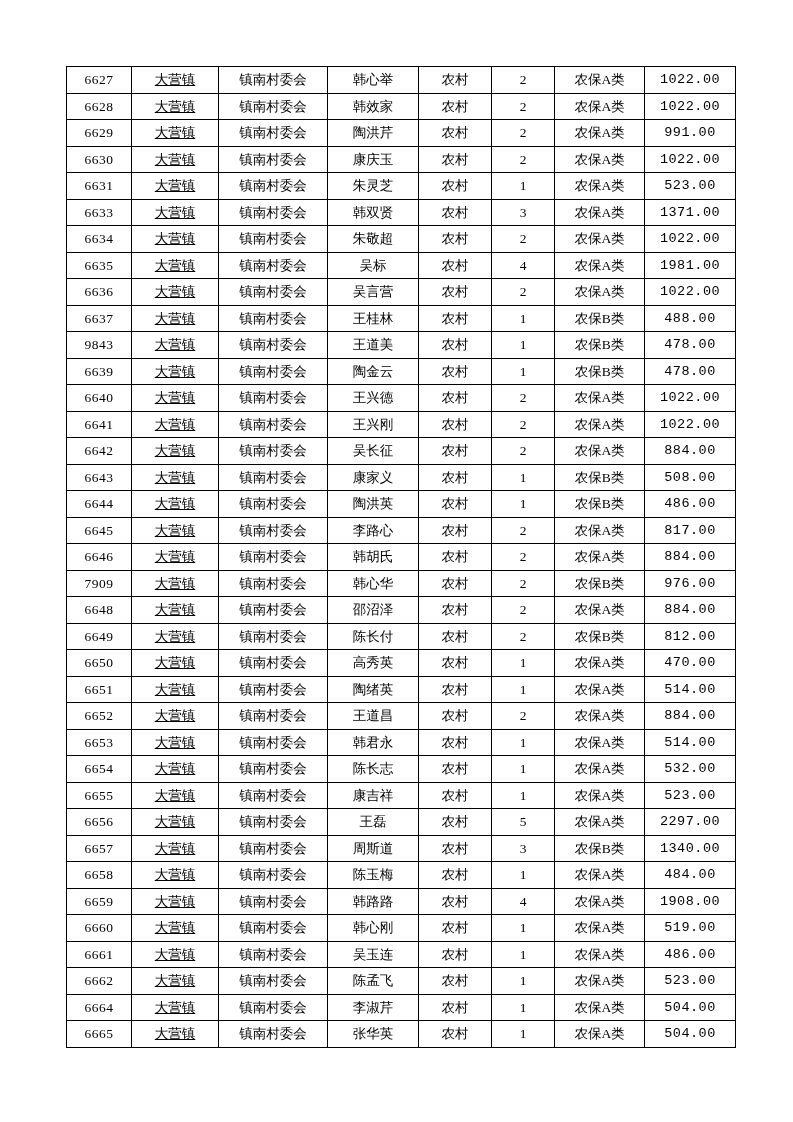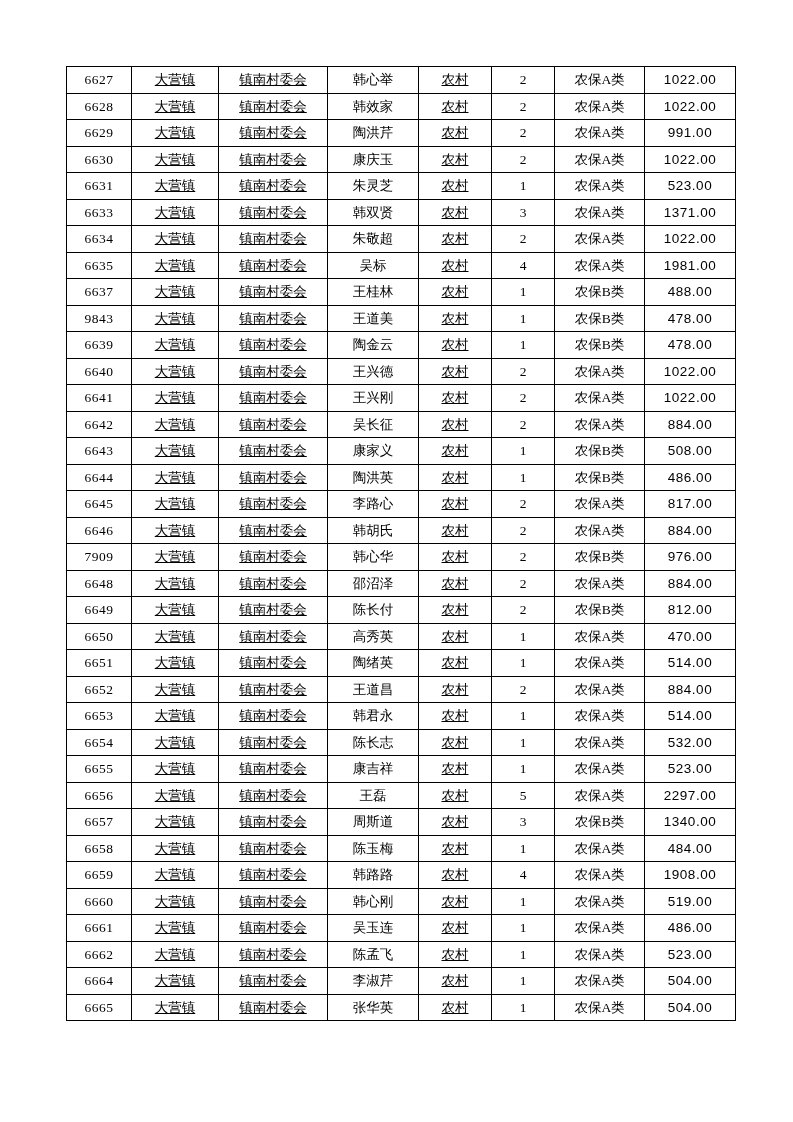--- a/index.html
+++ b/index.html
@@ -31,29 +31,29 @@
     line-height: 25.5px;
     padding: 0;
     text-align: center;
     vertical-align: middle;
     font-size: 13.5px;
     white-space: nowrap;
     overflow: hidden;
   }
   td.c-id     { width: 64px; }
   td.c-town   { width: 86px; text-decoration: underline; }
-  td.c-village{ width: 108px; text-decoration: underline; }
+  td.c-village{ width: 108px; }
   td.c-name   { width: 90px; }
-  td.c-type   { width: 72px; text-decoration: underline; }
+  td.c-type   { width: 72px; }
   td.c-count  { width: 62px; }
   td.c-cat    { width: 89px; margin-left: 34px; }
   td.c-amount { width: 90px; }
 
   td.c-amount {
-    font-family: Liberation Sans, sans-serif;
+    font-family: Liberation Mono, monospace;
     letter-spacing: 0.5px;
     margin-left: 20px;
   }
   td.c-id {
     letter-spacing: 0.5px;
   }
 </style>
 </head>
 <body>
 
@@ -134,20 +134,30 @@
           <td class="c-id">6635</td>
           <td class="c-town">大营镇</td>
           <td class="c-village">镇南村委会</td>
           <td class="c-name">吴标</td>
           <td class="c-type">农村</td>
           <td class="c-count">4</td>
           <td class="c-cat">农保A类</td>
           <td class="c-amount">1981.00</td>
         </tr>
         <tr>
+          <td class="c-id">6636</td>
+          <td class="c-town">大营镇</td>
+          <td class="c-village">镇南村委会</td>
+          <td class="c-name">吴言营</td>
+          <td class="c-type">农村</td>
+          <td class="c-count">2</td>
+          <td class="c-cat">农保A类</td>
+          <td class="c-amount">1022.00</td>
+        </tr>
+        <tr>
           <td class="c-id">6637</td>
           <td class="c-town">大营镇</td>
           <td class="c-village">镇南村委会</td>
           <td class="c-name">王桂林</td>
           <td class="c-type">农村</td>
           <td class="c-count">1</td>
           <td class="c-cat">农保B类</td>
           <td class="c-amount">488.00</td>
         </tr>
         <tr>

